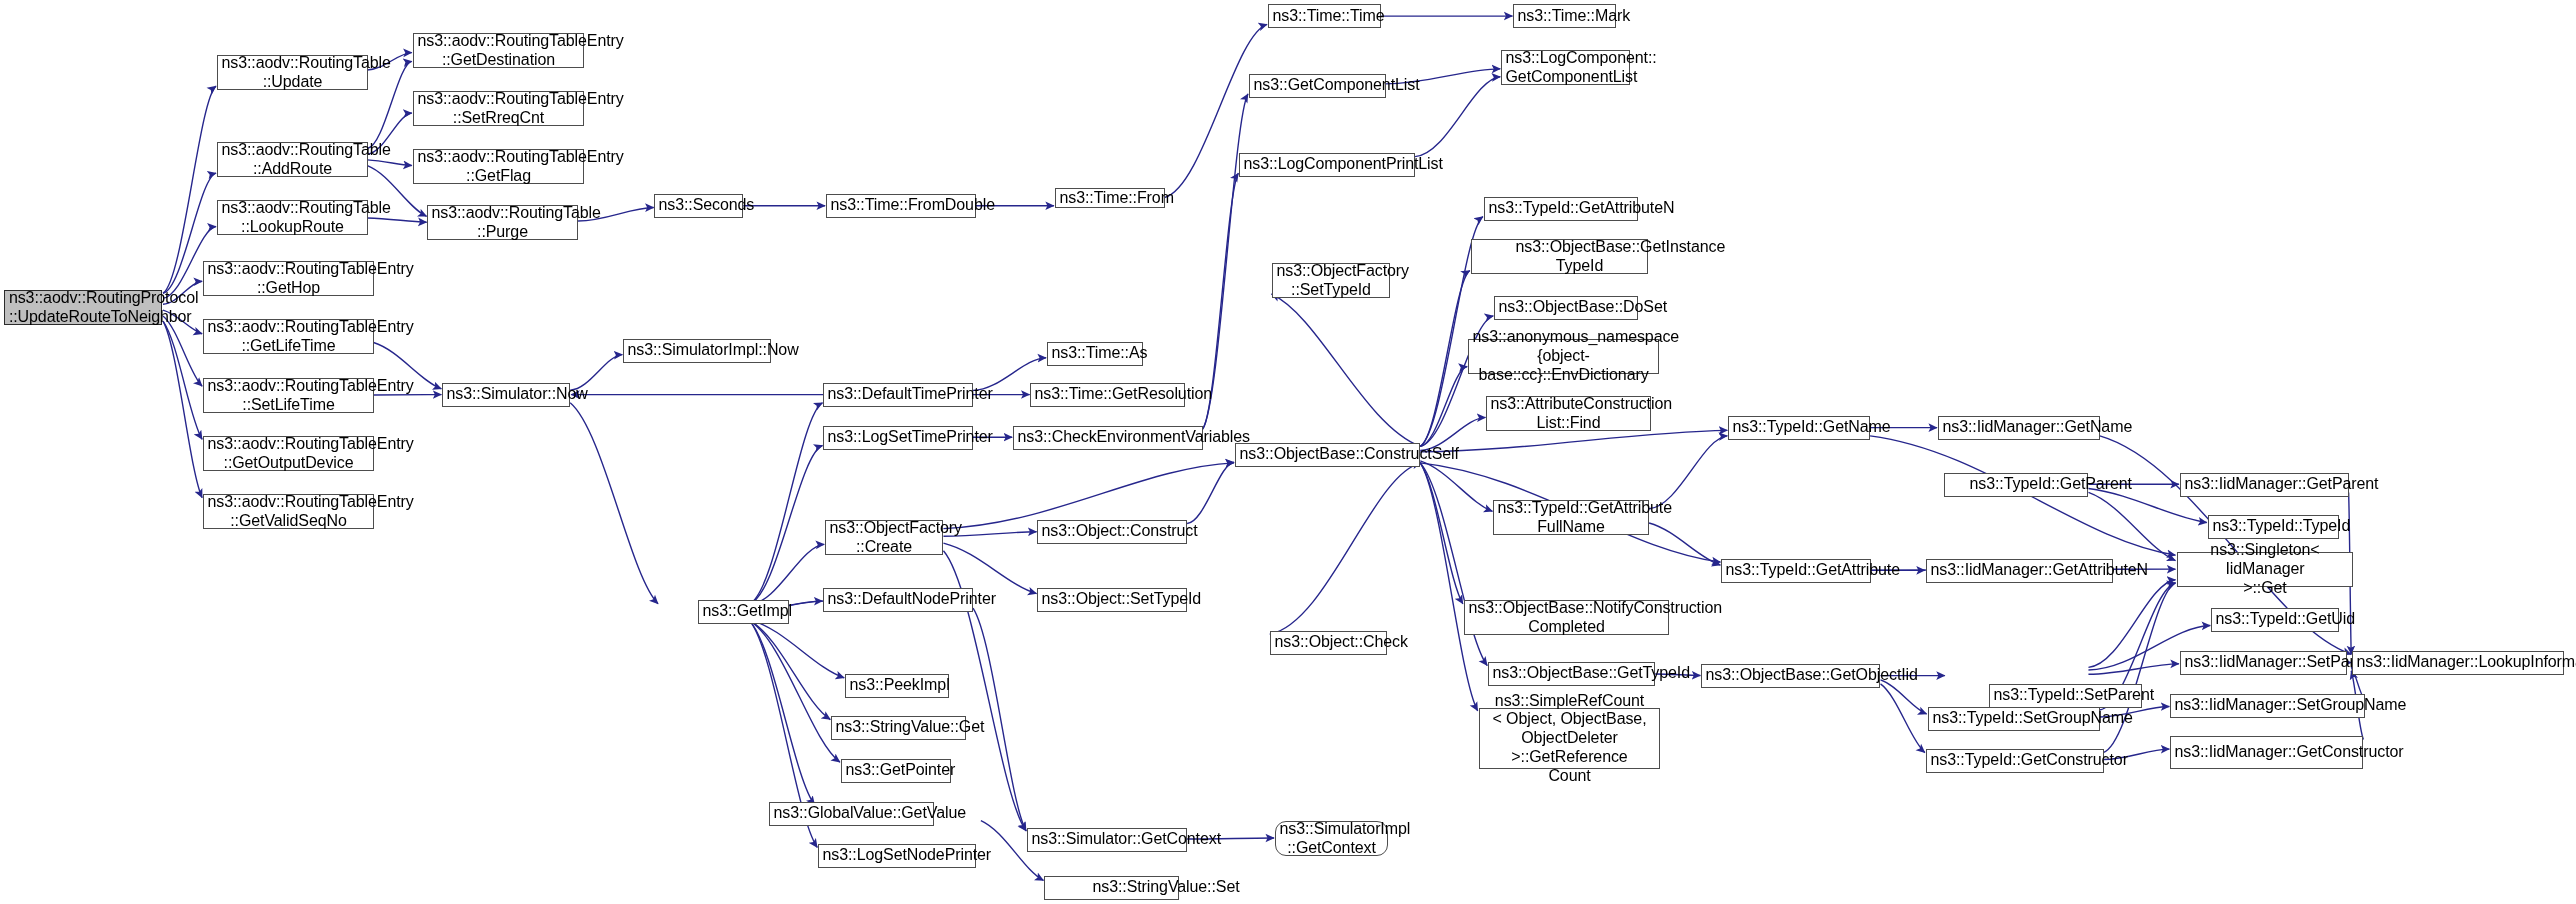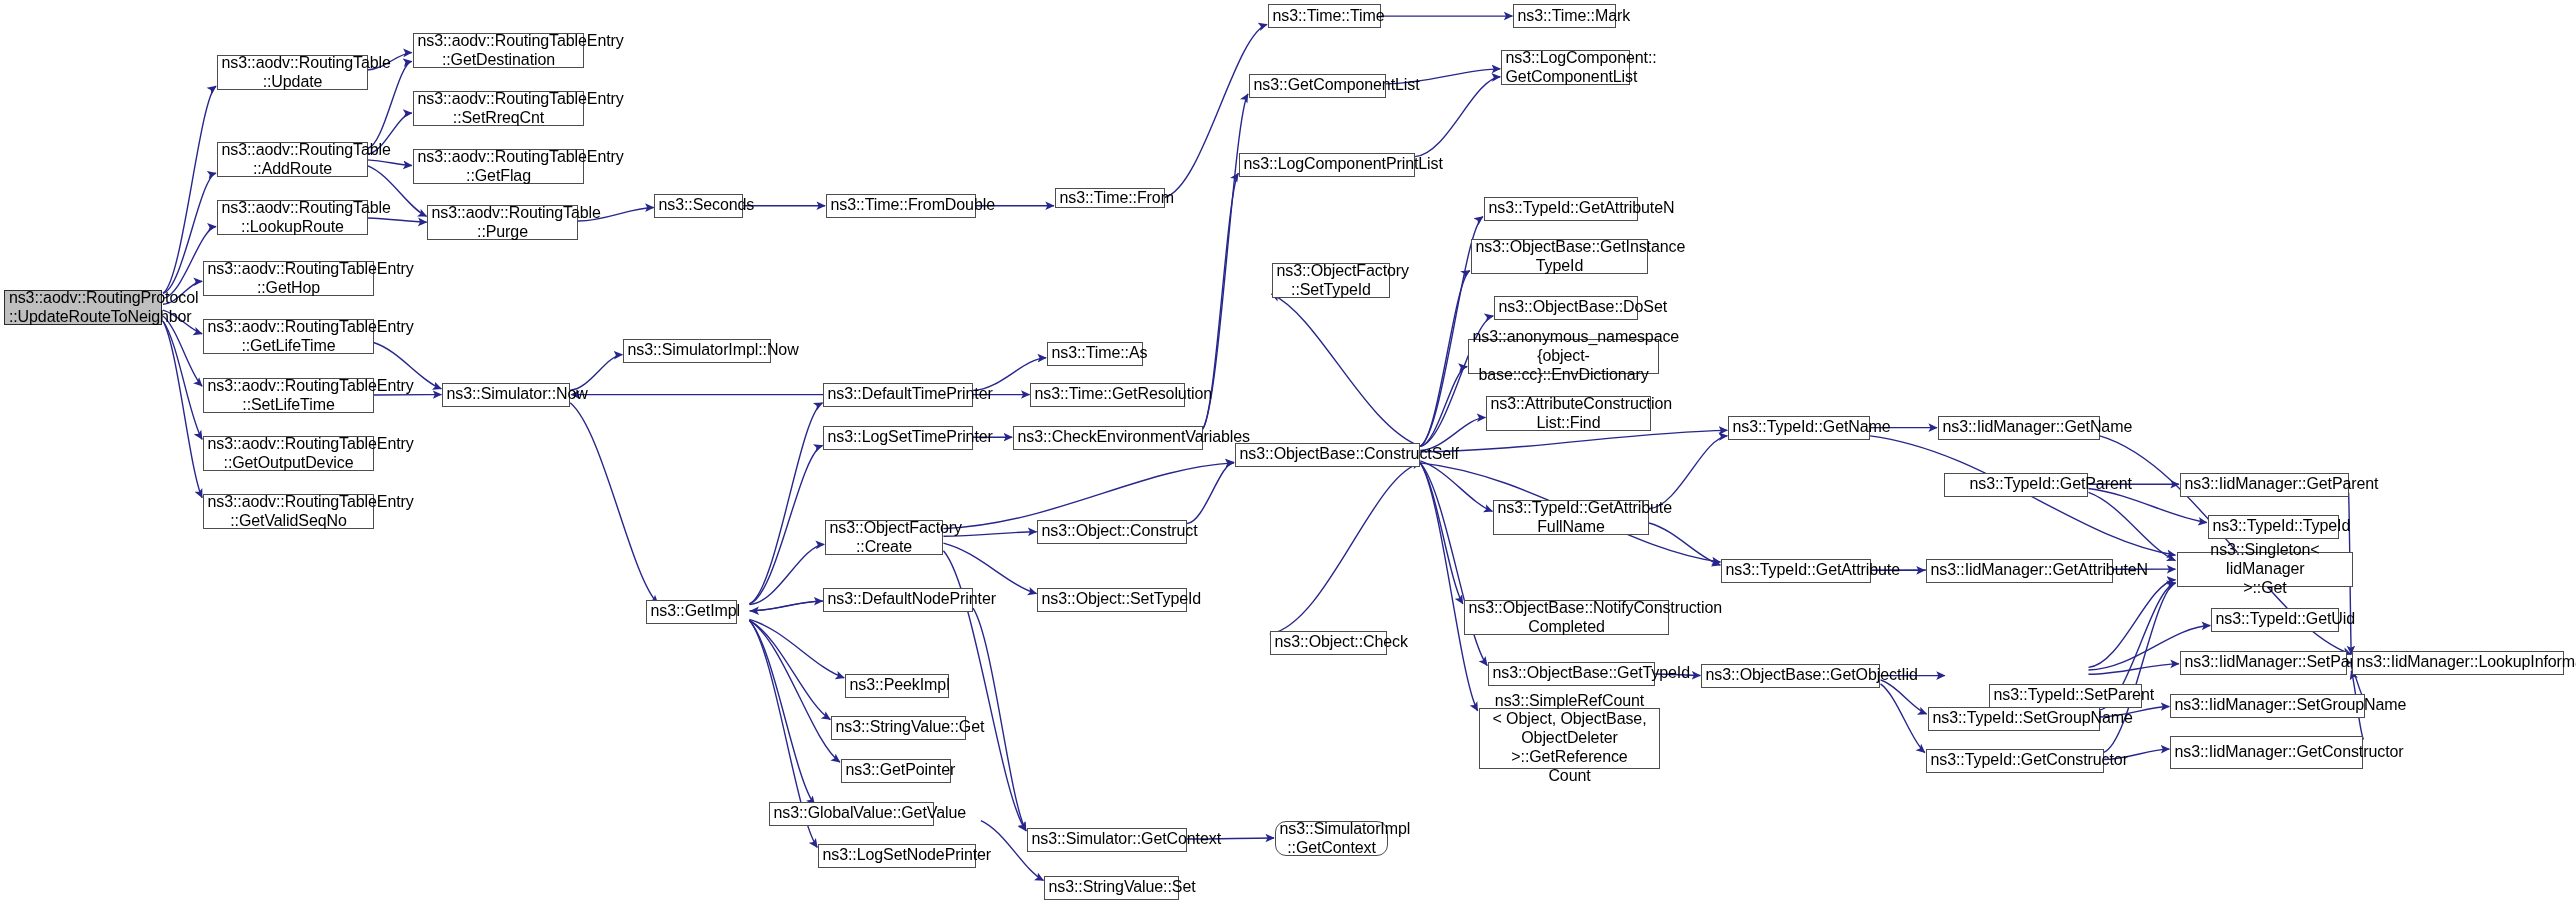--- a/index.html
+++ b/index.html
@@ -175,52 +175,52 @@
 ::SetRreqCnt</span></div>
       <div class="node" style="left: 413px; top: 149px; width: 171px; height: 35px;"><span class="node-label">ns3::aodv::RoutingTableEntry
 ::GetFlag</span></div>
       <div class="node" style="left: 427px; top: 205px; width: 151px; height: 35px;"><span class="node-label">ns3::aodv::RoutingTable
 ::Purge</span></div>
       <div class="node" style="left: 442px; top: 383px; width: 128px; height: 23.5px;"><span class="node-label">ns3::Simulator::Now</span></div>
       <div class="node" style="left: 623px; top: 339px; width: 148px; height: 23.5px;"><span class="node-label">ns3::SimulatorImpl::Now</span></div>
       <div class="node" style="left: 654px; top: 194px; width: 89px; height: 23.5px;"><span class="node-label">ns3::Seconds</span></div>
       <div class="node" style="left: 826px; top: 194px; width: 150px; height: 23.5px;"><span class="node-label">ns3::Time::FromDouble</span></div>
       <div class="node" style="left: 1055px; top: 188px; width: 110px; height: 20px;"><span class="node-label">ns3::Time::From</span></div>
-      <div class="node" style="left: 646px; top: 600px; width: 91px; height: 23.5px;"><span class="node-label">ns3::GetImpl</span></div>
+      <div class="node" style="left: 698px; top: 600px; width: 91px; height: 23.5px;"><span class="node-label">ns3::GetImpl</span></div>
       <div class="node" style="left: 823px; top: 383px; width: 150px; height: 23.5px;"><span class="node-label">ns3::DefaultTimePrinter</span></div>
       <div class="node" style="left: 823px; top: 426px; width: 150px; height: 23.5px;"><span class="node-label">ns3::LogSetTimePrinter</span></div>
       <div class="node" style="left: 1047px; top: 342px; width: 96px; height: 23.5px;"><span class="node-label">ns3::Time::As</span></div>
       <div class="node" style="left: 1030px; top: 383px; width: 155px; height: 23.5px;"><span class="node-label">ns3::Time::GetResolution</span></div>
       <div class="node" style="left: 1013px; top: 426px; width: 190px; height: 23.5px;"><span class="node-label">ns3::CheckEnvironmentVariables</span></div>
       <div class="node" style="left: 825px; top: 520px; width: 118px; height: 35px;"><span class="node-label">ns3::ObjectFactory
 ::Create</span></div>
       <div class="node" style="left: 823px; top: 588px; width: 150px; height: 23.5px;"><span class="node-label">ns3::DefaultNodePrinter</span></div>
       <div class="node" style="left: 845px; top: 674px; width: 104px; height: 23.5px;"><span class="node-label">ns3::PeekImpl</span></div>
       <div class="node" style="left: 831px; top: 716px; width: 135px; height: 23.5px;"><span class="node-label">ns3::StringValue::Get</span></div>
       <div class="node" style="left: 841px; top: 759px; width: 110px; height: 23.5px;"><span class="node-label">ns3::GetPointer</span></div>
       <div class="node" style="left: 769px; top: 802px; width: 165px; height: 23.5px; justify-content: center;"><span class="node-label">ns3::GlobalValue::GetValue</span></div>
       <div class="node" style="left: 818px; top: 844px; width: 158px; height: 23.5px;"><span class="node-label">ns3::LogSetNodePrinter</span></div>
       <div class="node" style="left: 1037px; top: 520px; width: 150px; height: 23.5px;"><span class="node-label">ns3::Object::Construct</span></div>
       <div class="node" style="left: 1037px; top: 588px; width: 150px; height: 23.5px;"><span class="node-label">ns3::Object::SetTypeId</span></div>
       <div class="node" style="left: 1270px; top: 631px; width: 117px; height: 23.5px;"><span class="node-label">ns3::Object::Check</span></div>
       <div class="node" style="left: 1027px; top: 828px; width: 160px; height: 23.5px;"><span class="node-label">ns3::Simulator::GetContext</span></div>
       <div class="node" style="left: 1275px; top: 821px; width: 113px; height: 35px; border-radius: 11px;"><span class="node-label">ns3::SimulatorImpl
 ::GetContext</span></div>
-      <div class="node" style="left: 1044px; top: 876px; width: 135px; height: 23.5px;"><span class="node-label">ns3::StringValue::Set</span></div>
+      <div class="node" style="left: 1044px; top: 876px; width: 135px; height: 23.5px; padding-left: 44px;"><span class="node-label">ns3::StringValue::Set</span></div>
       <div class="node" style="left: 1268px; top: 4.4px; width: 113px; height: 23.5px;"><span class="node-label">ns3::Time::Time</span></div>
       <div class="node" style="left: 1249px; top: 74px; width: 137px; height: 23.5px;"><span class="node-label">ns3::GetComponentList</span></div>
       <div class="node" style="left: 1239px; top: 153px; width: 176px; height: 23.5px;"><span class="node-label">ns3::LogComponentPrintList</span></div>
       <div class="node" style="left: 1513px; top: 4.4px; width: 103px; height: 23.5px;"><span class="node-label">ns3::Time::Mark</span></div>
       <div class="node" style="left: 1501px; top: 50px; width: 129px; height: 35px;"><span class="node-label">ns3::LogComponent::
 GetComponentList</span></div>
       <div class="node" style="left: 1272px; top: 263px; width: 118px; height: 35px;"><span class="node-label">ns3::ObjectFactory
 ::SetTypeId</span></div>
       <div class="node" style="left: 1235px; top: 443px; width: 185px; height: 23.5px;"><span class="node-label">ns3::ObjectBase::ConstructSelf</span></div>
       <div class="node" style="left: 1484px; top: 197px; width: 154px; height: 23.5px;"><span class="node-label">ns3::TypeId::GetAttributeN</span></div>
-      <div class="node" style="left: 1471px; top: 239px; width: 177px; height: 35px;"><span class="node-label">ns3::ObjectBase::GetInstance
+      <div class="node" style="left: 1471px; top: 239px; width: 177px; height: 35px; padding-left: 40px;"><span class="node-label">ns3::ObjectBase::GetInstance
 TypeId</span></div>
       <div class="node" style="left: 1494px; top: 296px; width: 144px; height: 23.5px;"><span class="node-label">ns3::ObjectBase::DoSet</span></div>
       <div class="node" style="left: 1468px; top: 339px; width: 191px; height: 35px;"><span class="node-label">ns3::anonymous_namespace
 {object-base::cc}::EnvDictionary</span></div>
       <div class="node" style="left: 1486px; top: 396px; width: 165px; height: 35px;"><span class="node-label">ns3::AttributeConstruction
 List::Find</span></div>
       <div class="node" style="left: 1493px; top: 500px; width: 156px; height: 35px;"><span class="node-label">ns3::TypeId::GetAttribute
 FullName</span></div>
       <div class="node" style="left: 1464px; top: 600px; width: 205px; height: 35px;"><span class="node-label">ns3::ObjectBase::NotifyConstruction
 Completed</span></div>

